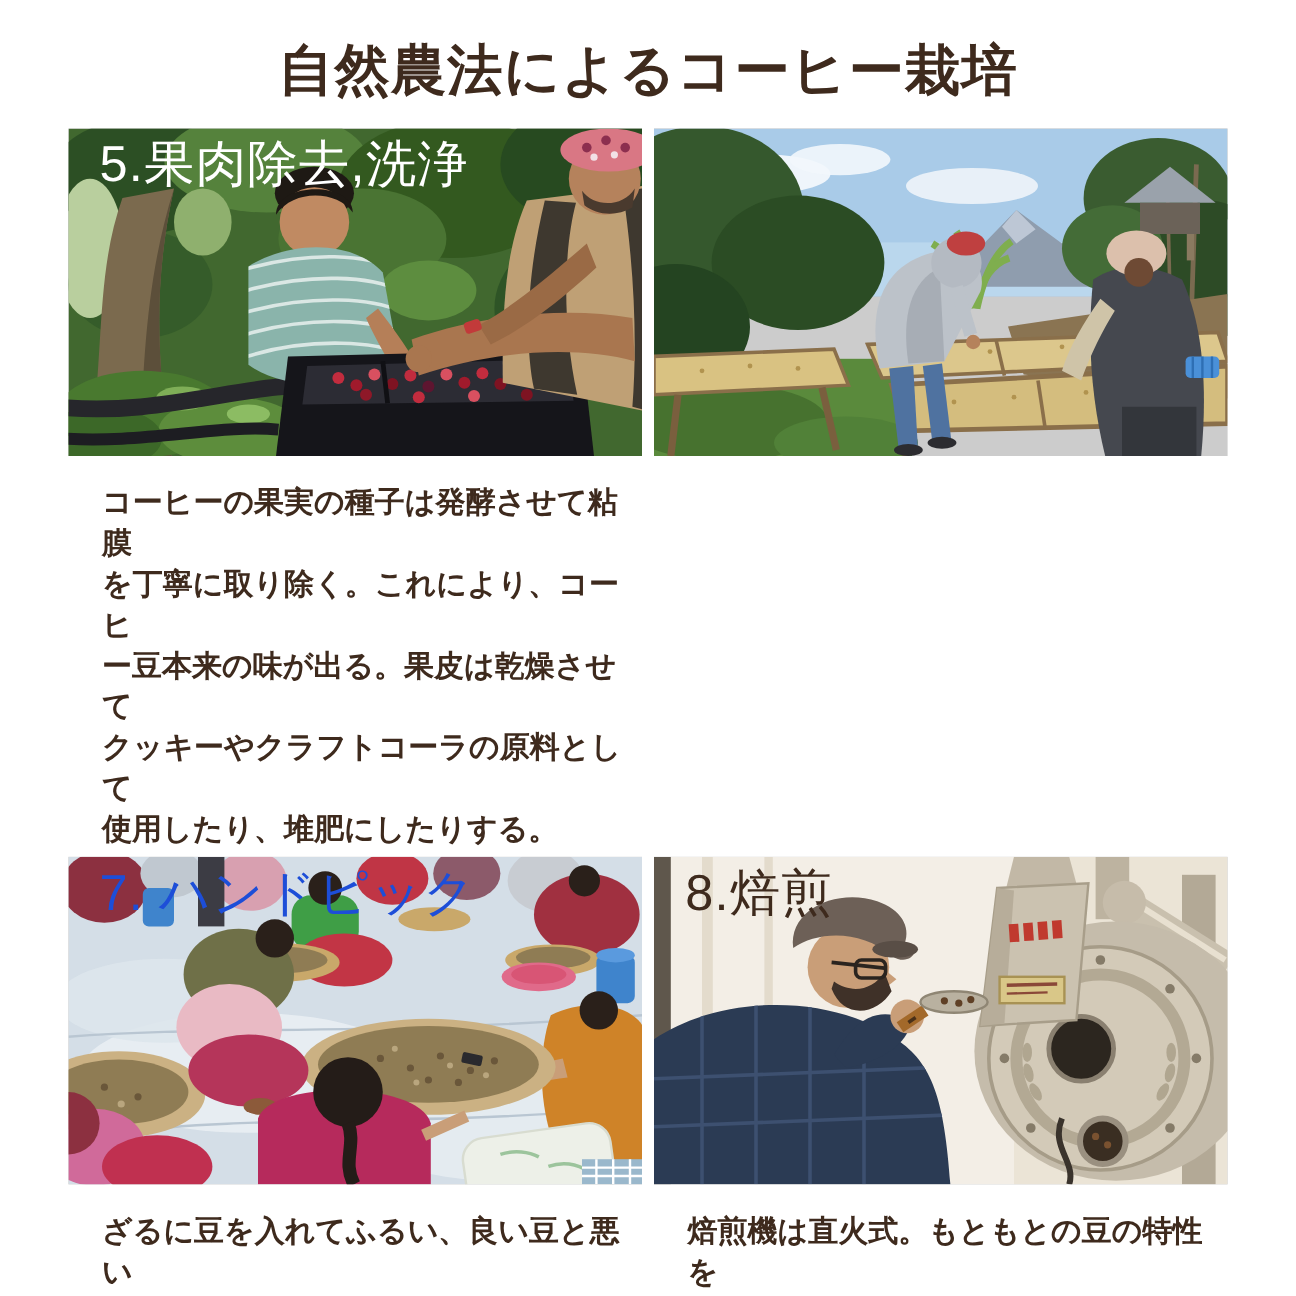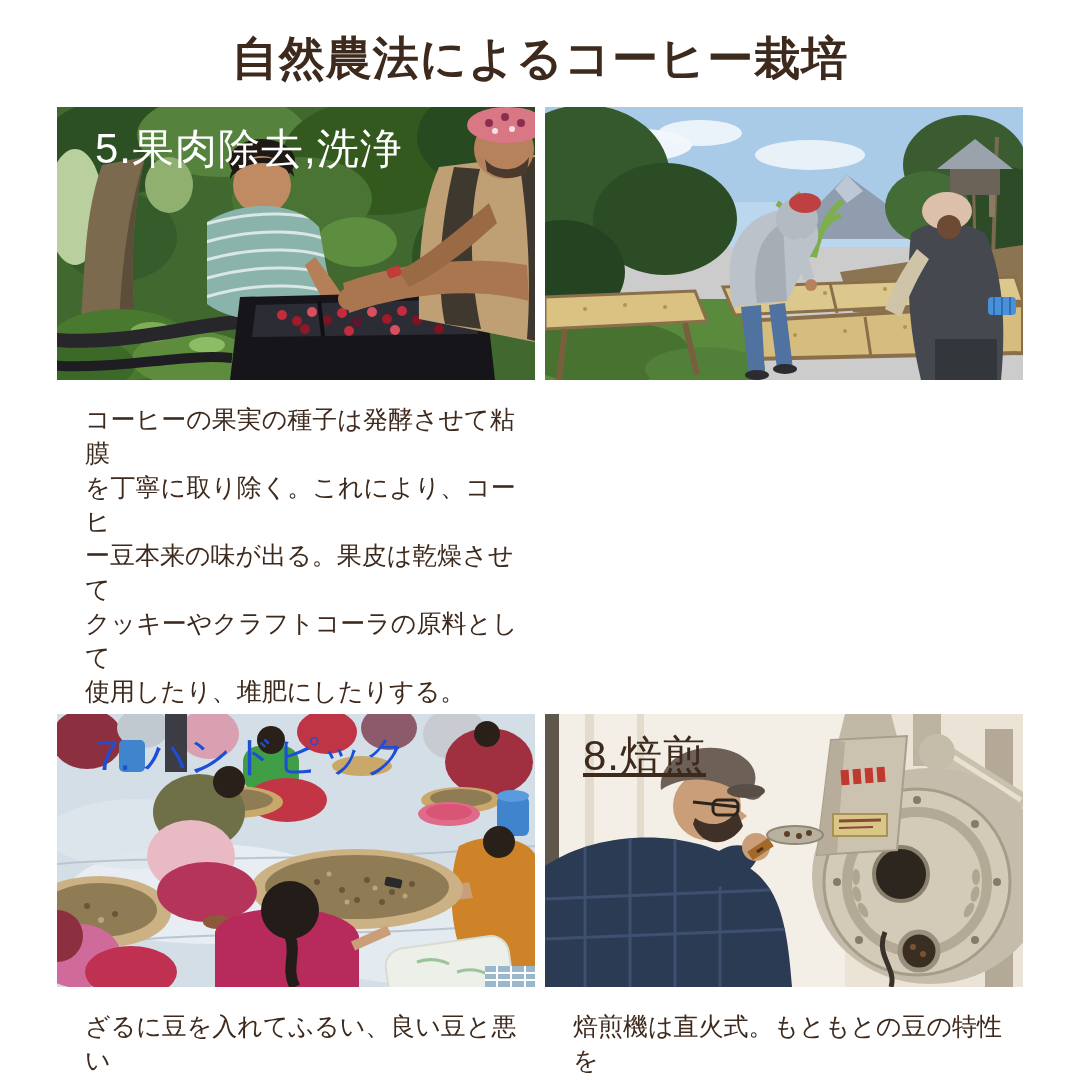--- a/index.html
+++ b/index.html
@@ -5,24 +5,24 @@
   html,body{margin:0;padding:0;background:#ffffff;}
   body{width:1080px;height:1080px;font-family:"Liberation Sans",sans-serif;}
   .page{position:relative;width:1080px;height:1080px;background:#ffffff;overflow:hidden;}
   .title{position:absolute;top:30px;left:0;width:1080px;margin:0;text-align:center;
          font-size:46px;line-height:56px;font-weight:700;color:#3e2a1d;letter-spacing:1px;}
   .grid{position:absolute;top:107px;left:57px;width:966px;
         display:grid;grid-template-columns:478px 478px;column-gap:10px;row-gap:6px;}
   .card{width:478px;}
   .photo{position:relative;margin:0;width:478px;height:273px;overflow:hidden;background:#ccc;}
   .photo svg{display:block;}
-  .photo-label{position:absolute;top:4px;left:26px;margin:12px;
+  .photo-label{position:absolute;top:4px;left:26px;margin:0;
                font-size:42px;line-height:52px;font-weight:500;letter-spacing:1px;color:#ffffff;
                white-space:nowrap;}
-  .desc{margin:22px 0 0 28px;width:454px;font-size:25px;line-height:34px;font-weight:400;
+  .desc{margin:22px 0 0 28px;width:454px;font-size:25px;line-height:34px;font-weight:700;
         color:#3e2a1d;white-space:pre-line;letter-spacing:0;}
 </style>
 </head>
 <body>
 
 <div class="page">
   <h1 class="title">自然農法によるコーヒー栽培</h1>
 
   <div class="grid">
 
@@ -418,21 +418,21 @@
             <path d="M150,165 C165,140 180,128 200,132 L212,145 C205,160 185,172 160,176 Z" fill="#2b3b54"></path>
             <circle cx="211" cy="133" r="14" fill="#c99e78"></circle>
             <path d="M205,142 L226,128" stroke="#a3692a" stroke-width="10"></path>
             <line x1="212" y1="138" x2="218" y2="134" stroke="#4a3018" stroke-width="3"></line>
             <ellipse cx="250" cy="121" rx="28" ry="9" fill="#b9b1a0" stroke="#8f8674" stroke-width="2"></ellipse>
             <circle cx="242" cy="120" r="3" fill="#5f4026"></circle>
               <circle cx="254" cy="122" r="3" fill="#5f4026"></circle>
             <circle cx="264" cy="119" r="3" fill="#5f4026"></circle>
           </g>
         </svg>
-        <figcaption class="photo-label" style="color: rgb(62, 42, 29); text-decoration: underline;">8.焙煎</figcaption>
+        <figcaption class="photo-label" style="color: rgb(62, 42, 29);">8.焙煎</figcaption>
       </figure>
       <p class="desc">焙煎機は直火式。もともとの豆の特性を
 活かすため、豆本来の味が出やすい形状
 の窯を使用している。鮮度を保つため、
 焙煎は日本で行う。</p>
     </section>
 
   </div>
 </div>
 

